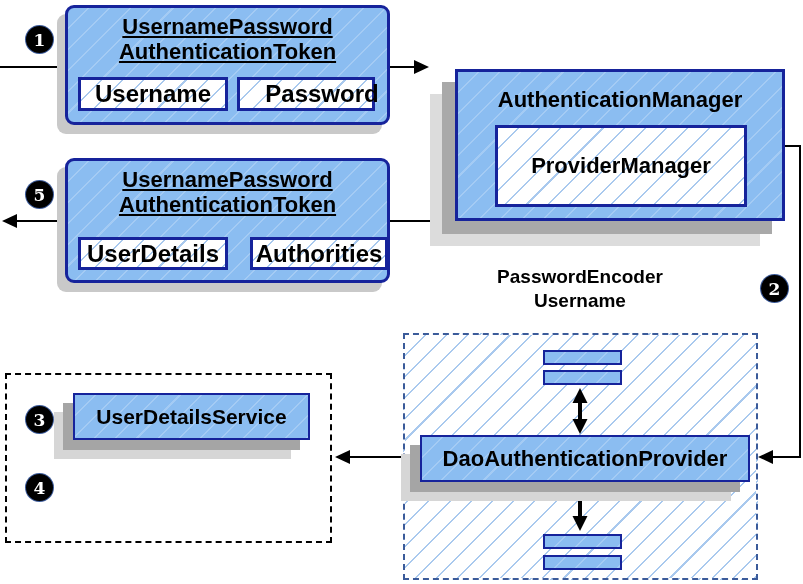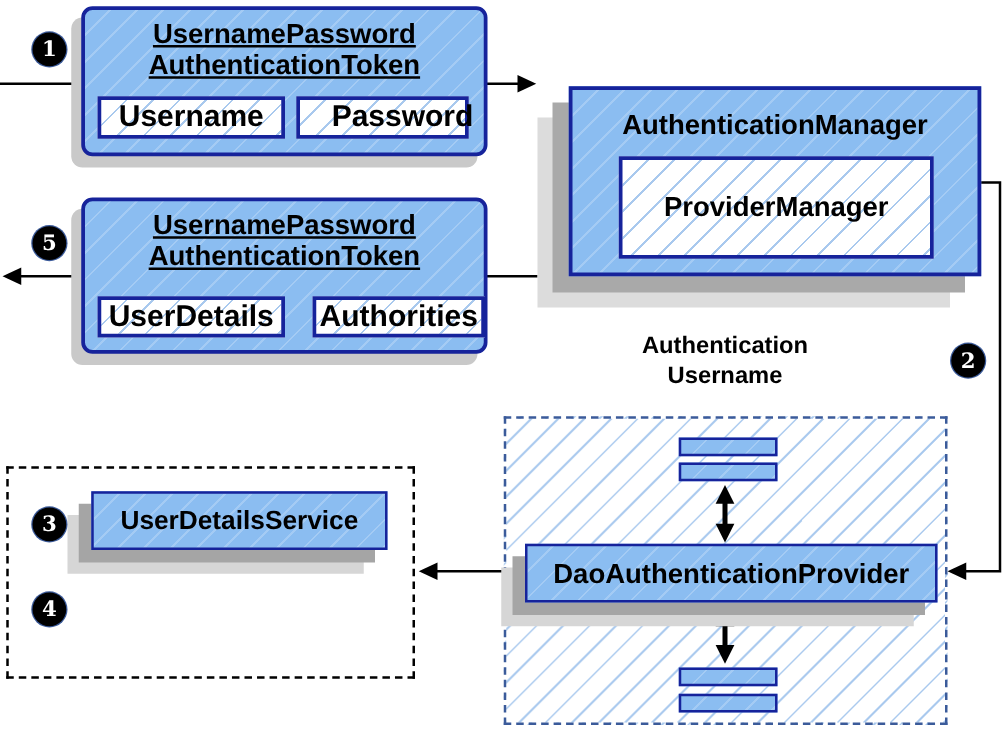--- a/index.html
+++ b/index.html
@@ -130,21 +130,21 @@
   <div class="abs token blue-fill" style="left:65px;top:158px;width:325px;height:125px;">
     <div class="token-title">
       <span style="display:block">UsernamePassword</span>
       <span style="display:block">AuthenticationToken</span>
     </div>
     <div class="abs field hatch-white" style="left:10px;top:76px;width:150px;height:33px;">UserDetails</div>
     <div class="abs field hatch-white" style="left:169px;top:76px;width:138px;height:33px;margin-left:13px;">Authorities</div>
   </div>
 
   <div class="abs group-label" style="left:455px;top:265px;width:250px;">
-    <span style="display:block">Authentication</span>
+    <span style="display:block">PasswordEncoder</span>
     <span style="display:block">Username</span>
   </div>
 
   <div class="abs bar blue-fill" style="left:543px;top:350px;width:79px;height:15px;"></div>
   <div class="abs bar blue-fill" style="left:543px;top:370px;width:79px;height:15px;"></div>
   <div class="abs bar blue-fill" style="left:543px;top:534px;width:79px;height:15px;"></div>
   <div class="abs bar blue-fill" style="left:543px;top:555px;width:79px;height:15px;"></div>
 
   <div class="abs rectbox-sm blue-fill" style="left:73px;top:393px;width:237px;height:47px;font-size:21px;">UserDetailsService</div>
 

